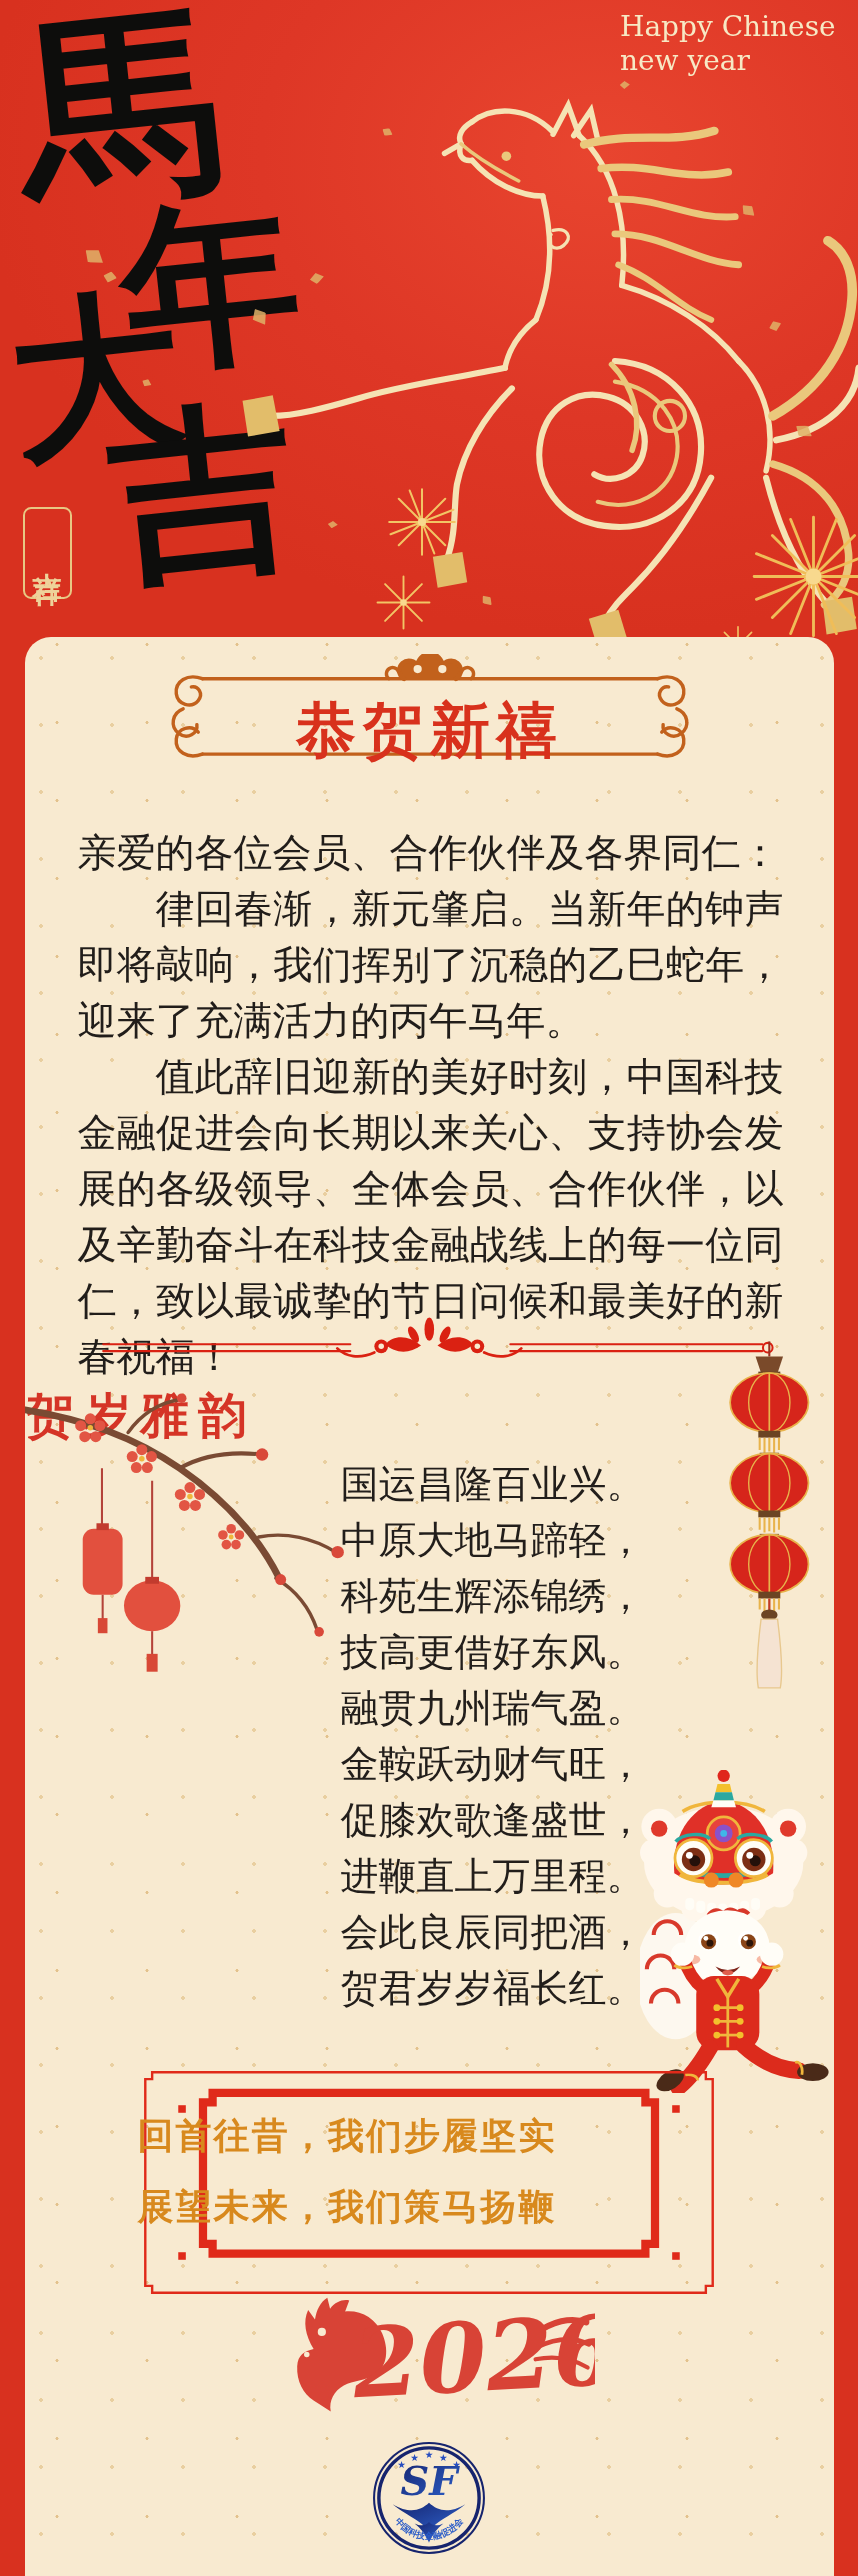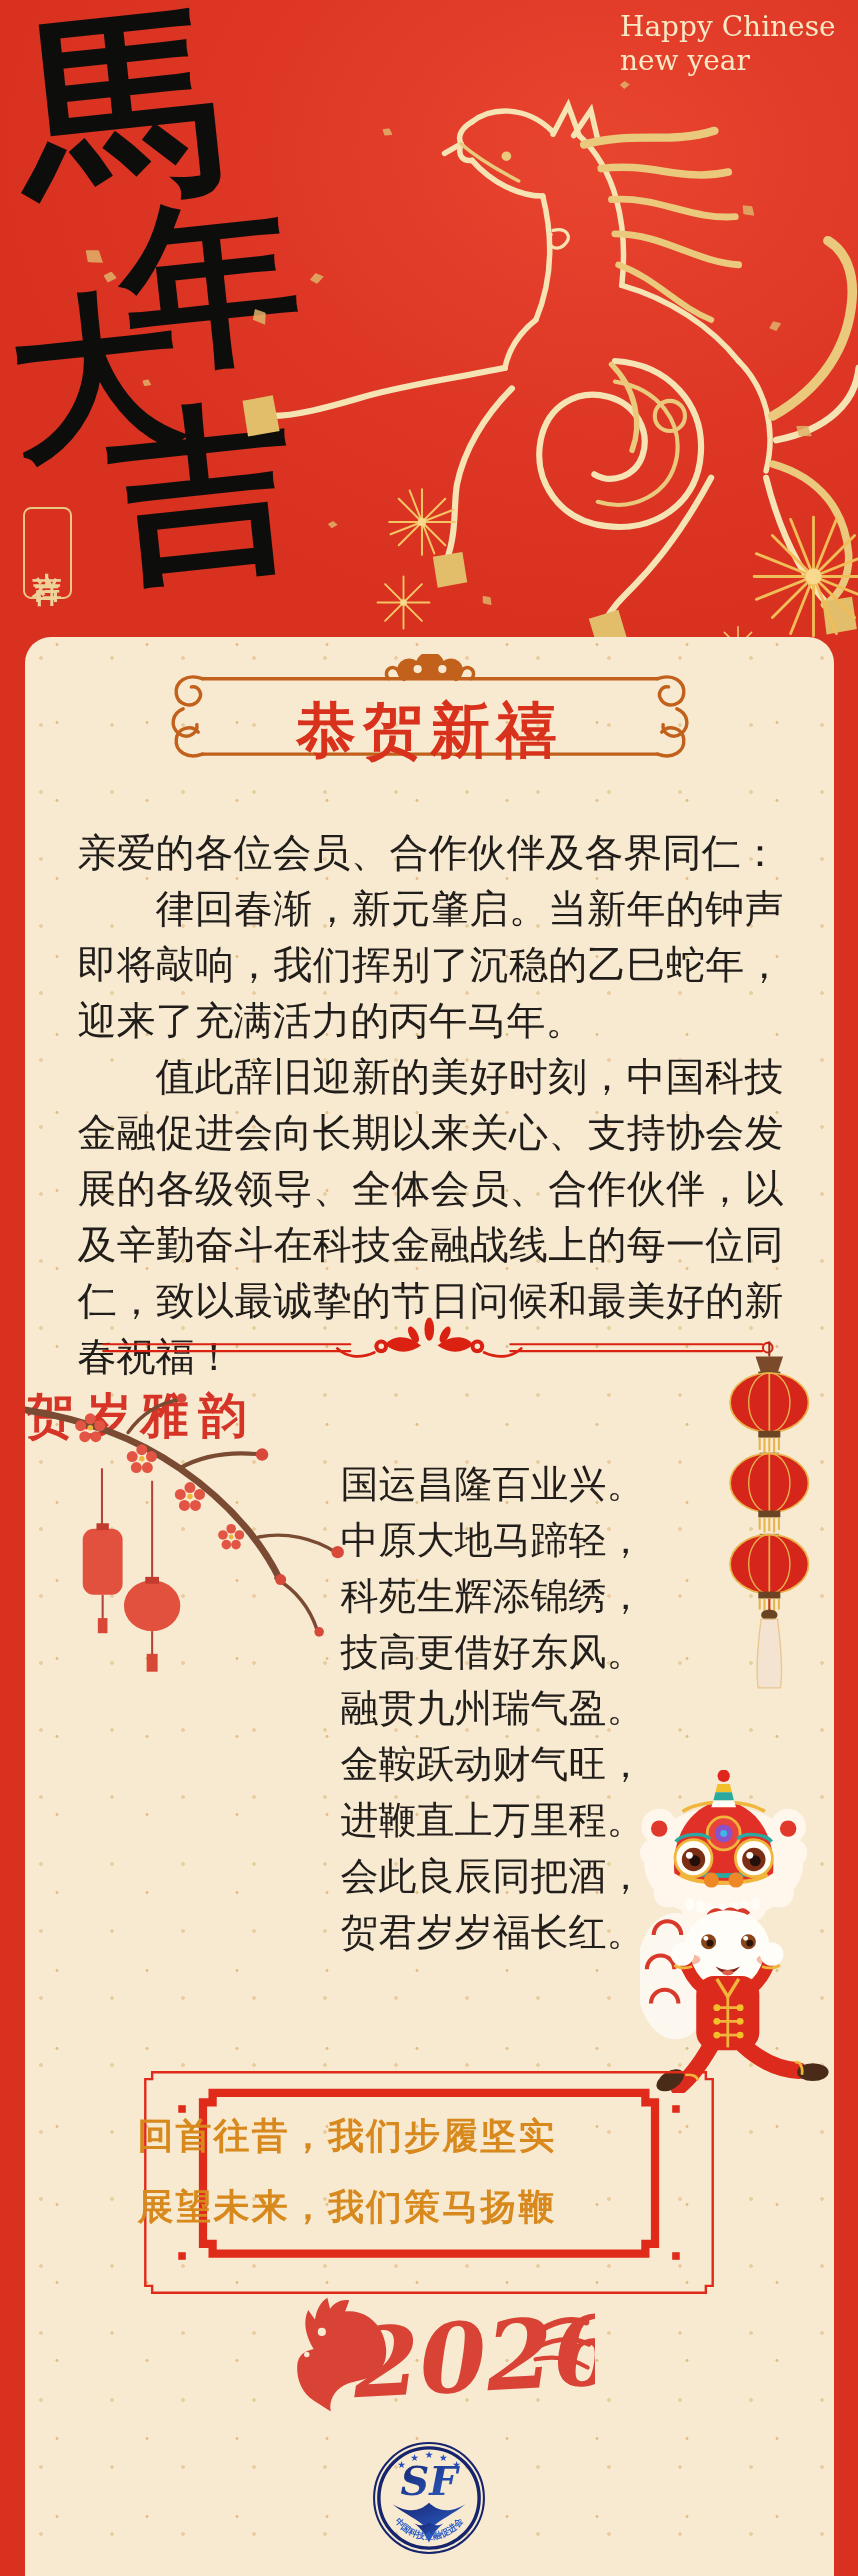--- a/index.html
+++ b/index.html
@@ -209,20 +209,21 @@
 
     <div class="poem-title">贺岁雅韵</div>
 
     <div class="poem">
       <div>国运昌隆百业兴。</div>
       <div>中原大地马蹄轻，</div>
       <div>科苑生辉添锦绣，</div>
       <div>技高更借好东风。</div>
       <div>融贯九州瑞气盈。</div>
       <div>金鞍跃动财气旺，</div>
+      <div>促膝欢歌逢盛世，</div>
       <div>进鞭直上万里程。</div>
       <div>会此良辰同把酒，</div>
       <div>贺君岁岁福长红。</div>
     </div>
 
     <svg class="plum-svg" width="323" height="385" viewBox="0 0 470 560">
       <g stroke="#7a4a33" fill="none" stroke-linecap="round">
         <path d="M0,55 C90,70 160,95 225,140 C290,185 340,240 370,300" stroke-width="10"></path>
         <path d="M225,140 C260,120 300,115 345,120" stroke-width="6"></path>
         <path d="M340,240 C380,232 420,242 452,262" stroke-width="5"></path>

